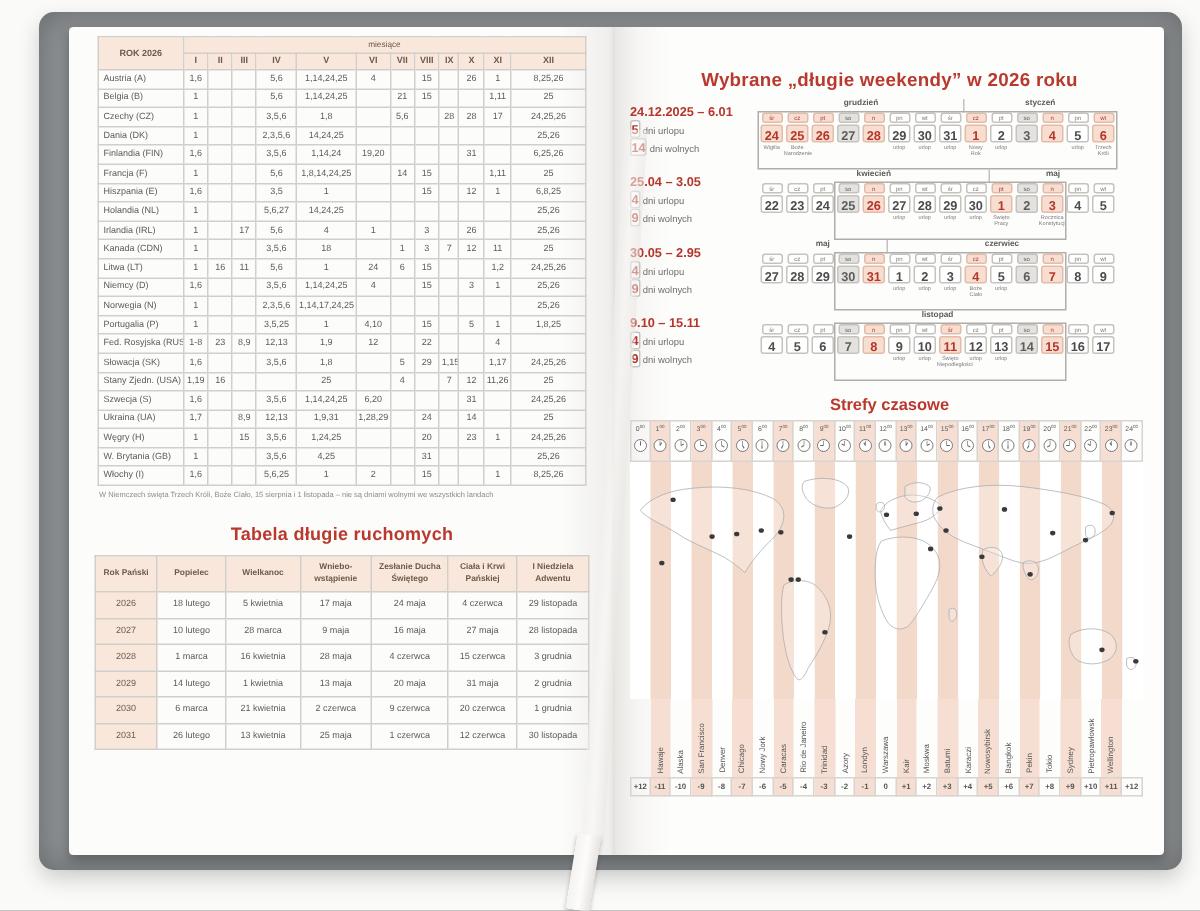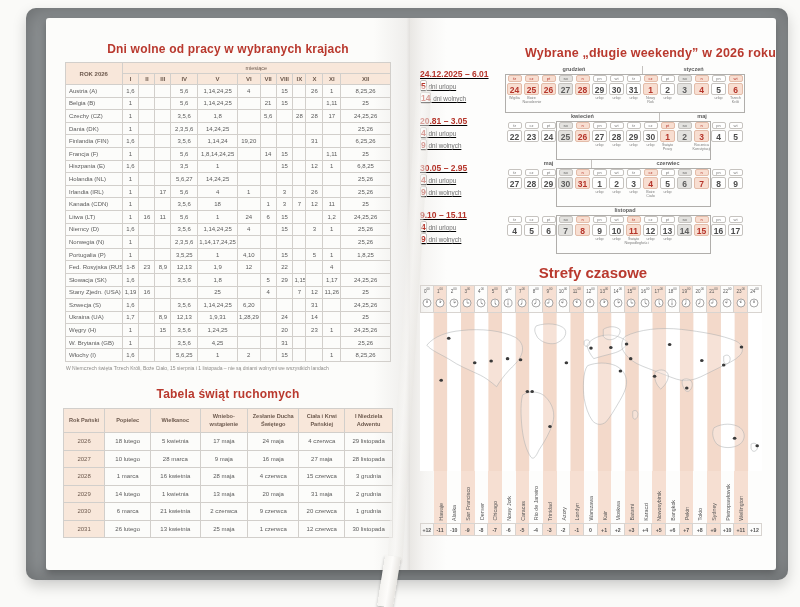--- a/index.html
+++ b/index.html
@@ -10,22 +10,22 @@
   .pages { position:absolute; left:46px; top:18px; width:730px; height:552px; display:flex;
     box-shadow:0 4px 8px rgba(0,0,0,.3); }
   .page { height:552px; position:relative; overflow:hidden; }
   .page-left { width:364px; background:linear-gradient(to right,#fcfcfa 90%,#efeeec 99%,#e2e0dd); border-radius:3px 0 0 3px; }
   .page-right { width:366px; background:linear-gradient(to right,#e9e7e4 0%,#f6f5f3 4%,#fdfdfc 10%); border-radius:0 3px 3px 0; }
 
   
   .red-title { text-align:center; color:#b9392e; font-weight:bold; font-size:12px; letter-spacing:.2px; }
   .lp-title { margin-top:24px; }
   .mf-title { margin-top:16px; }
-  .rp-title { margin-top:28px; font-size:12.5px;text-align:right; }
-  .tz-title { margin-top:10px; font-size:15px; text-align:center; color:#b9392e; font-weight:bold; }
+  .rp-title { margin-top:28px; font-size:12.5px; }
+  .tz-title { margin-top:10px; font-size:11px; text-align:center; color:#b9392e; font-weight:bold; }
 
   
   table { border-collapse:collapse; table-layout:fixed; }
   .ht { width:326px; margin:6px auto 0; font-size:6px; }
   .ht th, .ht td { border:1px solid #d2cfcb; text-align:center; color:#5b5b5b; overflow:hidden; white-space:nowrap; }
   .ht th { background:#f8e7da; color:#6d5a4e; font-weight:bold; height:11px; }
   .ht .ht-months { font-weight:normal; font-size:5.5px; }
   .ht td { height:12.6px; padding:0 1px; }
   .ht td.country { text-align:left; padding-left:3px; }
   .footnote { font-size:5px; color:#8e8c89; margin:3px 0 0 20px; }
@@ -33,21 +33,21 @@
   
   .mf { width:330px; margin:7px auto 0; font-size:6px; }
   .mf th, .mf td { border:1px solid #d2cfcb; text-align:center; color:#5b5b5b; }
   .mf th { background:#f8e7da; color:#6d5a4e; font-weight:bold; font-size:5.6px; padding:4px 1px; white-space:pre-line; line-height:1.35; }
   .mf td { height:17.5px; }
   .mf td.year { background:#f8e7da; color:#6d5a4e; }
 
   
   #weekend-blocks { margin-top:6px; }
   .wk-block { display:flex; height:47px; padding-left:10px; position:relative; }
-  .wk-left { width:86px; padding-top:3px;text-decoration:underline; }
+  .wk-left { width:86px; padding-top:3px; }
   .wk-range { color:#b5352b; font-weight:bold; font-size:8.5px; margin-bottom:1px; }
   .wk-line { font-size:6.3px; color:#6e6e6e; line-height:1.45; }
   .wk-line .num { color:#b5352b; font-weight:bold; }
   .wk-cal { position:relative; width:244px; }
   .wk-months { display:flex; height:9px; }
   .wk-month { font-size:5.5px; font-weight:bold; color:#5a5a5a; text-align:center; }
   .wk-month + .wk-month { border-left:1px solid #c4c1be; }
   .wk-days { display:flex; }
   .day-col { width:17px; display:flex; flex-direction:column; align-items:center; }
   .dow { width:14px; height:6.5px; font-size:4px; line-height:6px; text-align:center; border:1px solid #c6c3bf;
@@ -81,21 +81,20 @@
     background:linear-gradient(to right,#f4f3f0,#fdfcfa 50%,#e6e4e0); transform:rotate(9deg);
     box-shadow:0 2px 3px rgba(0,0,0,.25); z-index:6; }
 </style>
 </head>
 <body>
 
 <div class="book-cover"></div>
 
 <div class="pages">
   <div class="page page-left">
-    <div class="red-title lp-title">Dni wolne od pracy w wybranych krajach</div>
     <div id="holidays-slot">
         <table class="ht">
           <colgroup>
             <col style="width: 17.4%;">
             <col style="width: 5.2%;">
             <col style="width: 4.9%;">
             <col style="width: 4.9%;">
             <col style="width: 8.3%;">
             <col style="width: 12.2%;">
             <col style="width: 7%;">
@@ -454,21 +453,21 @@
               <td>15</td>
               <td></td>
               <td></td>
               <td>1</td>
               <td>8,25,26</td>
             </tr>
           </tbody>
         </table>
       </div>
     <div class="footnote">W Niemczech święta Trzech Króli, Boże Ciało, 15 sierpnia i 1 listopada – nie są dniami wolnymi we wszystkich landach</div>
-    <div class="red-title mf-title">Tabela świąt ruchomych</div>
+    <div class="red-title mf-title">Tabela długie ruchomych</div>
     <div id="feasts-slot">
         <table class="mf">
           <colgroup>
             <col style="width: 12.5%;">
             <col style="width: 14%;">
             <col style="width: 15%;">
             <col style="width: 14.5%;">
             <col style="width: 15.5%;">
             <col style="width: 14%;">
             <col style="width: 14.5%;">
@@ -634,21 +633,21 @@
                 <div class="num">6</div>
                 <div class="day-label">Trzech
 Króli</div>
               </div>
             </div>
             <div class="range-box" style="left: -1px; width: 240px;"></div>
           </div>
         </div>
         <div class="wk-block">
           <div class="wk-left">
-            <div class="wk-range">20.81 – 3.05</div>
+            <div class="wk-range">25.04 – 3.05</div>
             <div class="wk-line"><span class="num">4</span><span> dni urlopu</span></div>
             <div class="wk-line"><span class="num">9</span><span> dni wolnych</span></div>
           </div>
           <div class="wk-cal">
             <div class="wk-months">
               <div class="wk-month" style="width: 153px;">kwiecień</div>
               <div class="wk-month" style="width: 85px;">maj</div>
             </div>
             <div class="wk-days">
               <div class="day-col n">

